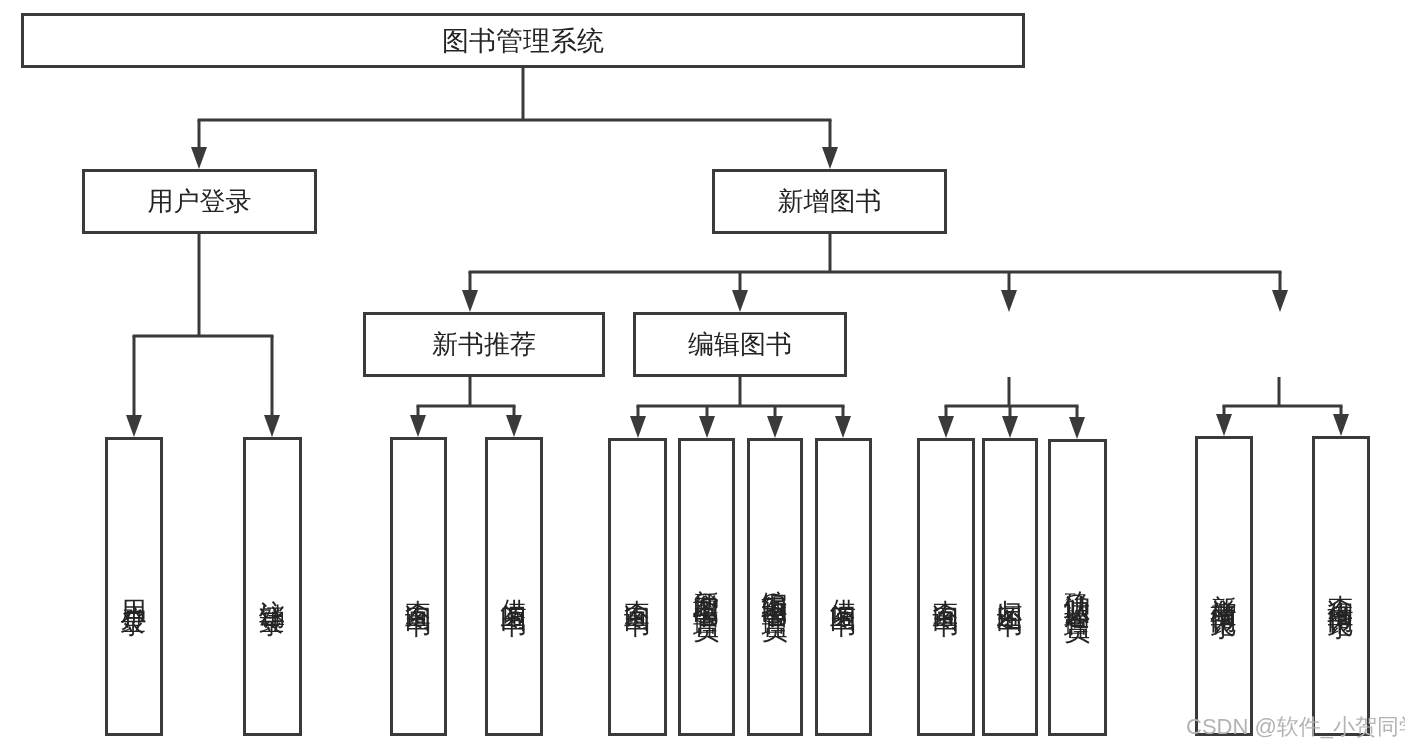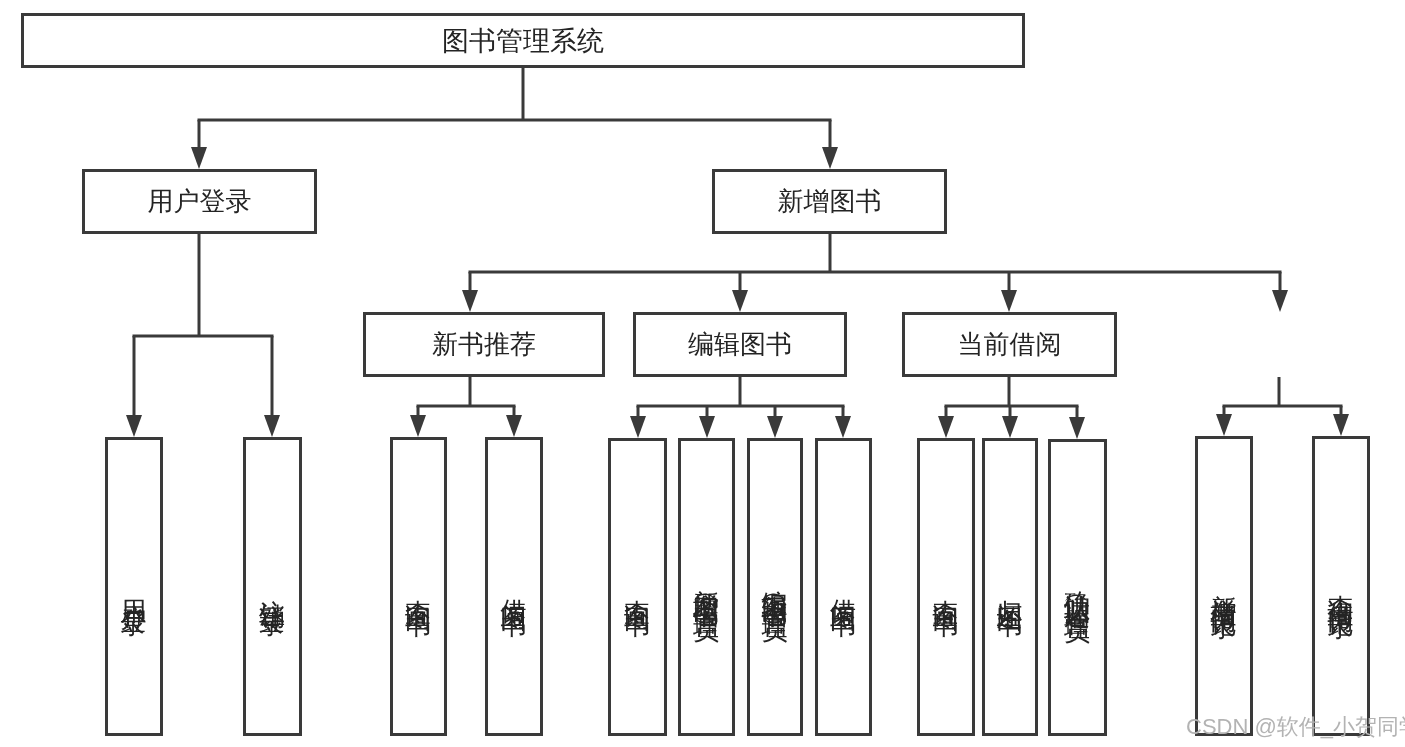--- a/index.html
+++ b/index.html
@@ -143,23 +143,20 @@
   <div class="node v" style="left:243px;top:437px;width:59px;height:299px">
     <span>注销登录</span>
   </div>
 
   <div class="node h" style="left:363px;top:312px;width:242px;height:65px">
     <span>新书推荐</span>
   </div>
   <div class="node h" style="left:633px;top:312px;width:214px;height:65px">
     <span>编辑图书</span>
   </div>
-  <div class="node h" style="left:902px;top:312px;width:215px;height:65px">
-    <span>当前借阅</span>
-  </div>
 
   <div class="node v" style="left:390px;top:437px;width:57px;height:299px">
     <span>查询图书</span>
   </div>
   <div class="node v" style="left:485px;top:437px;width:58px;height:299px">
     <span>借阅图书</span>
   </div>
 
   <div class="node v" style="left:608px;top:438px;width:59px;height:298px">
     <span>查询图书</span>

